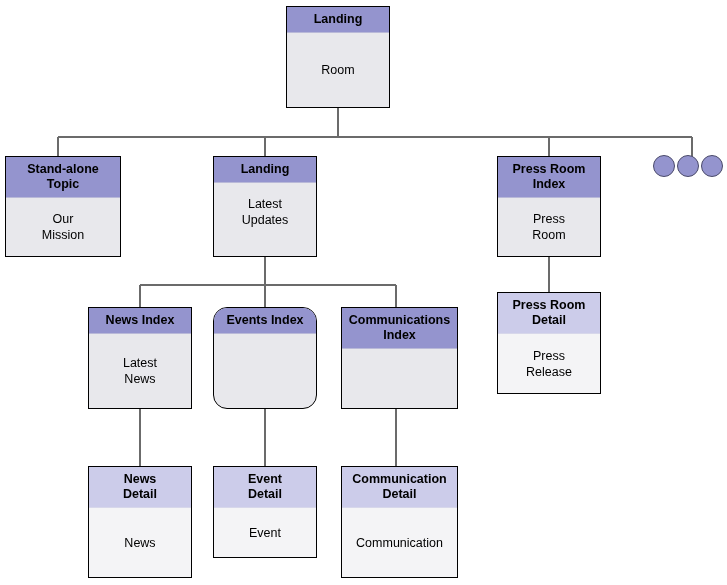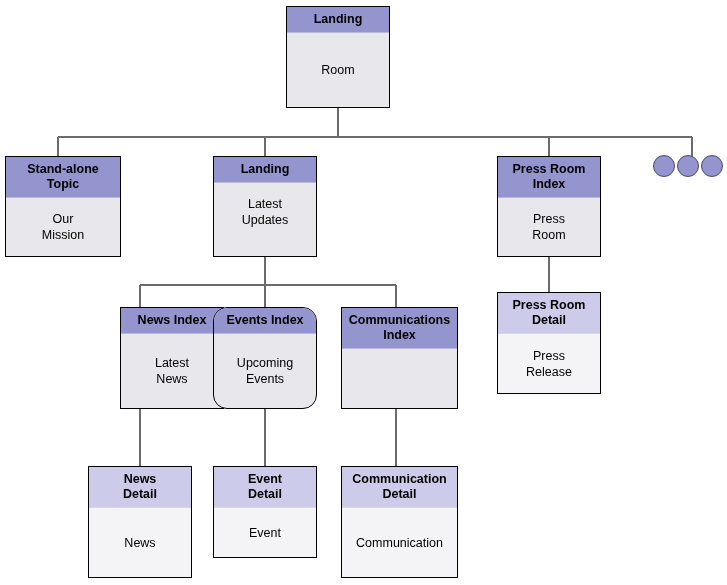--- a/index.html
+++ b/index.html
@@ -160,30 +160,28 @@
     <div class="body">Press
 Room</div>
   </div>
 
   <div id="ellipsis">
     <span class="dot d1"></span>
     <span class="dot d2"></span>
     <span class="dot d3"></span>
   </div>
 
-  <div class="node midbody" style="left:88px; top:307px; width:104px; height:102px;margin-left:32px;">
+  <div class="node midbody" style="left:88px; top:307px; width:104px; height:102px;">
     <div class="hdr">News Index</div>
     <div class="body">Latest
 News</div>
   </div>
 
   <div class="node midbody" style="left:213px; top:307px; width:104px; height:102px;border-radius:14px;">
     <div class="hdr">Events Index</div>
-    <div class="body">Upcoming
-Events</div>
   </div>
 
   <div class="node midbody" style="left:341px; top:307px; width:117px; height:102px;">
     <div class="hdr">Communications
 Index</div>
   </div>
 
   <div class="node detail midbody" style="left:497px; top:292px; width:104px; height:102px;">
     <div class="hdr">Press Room
 Detail</div>

